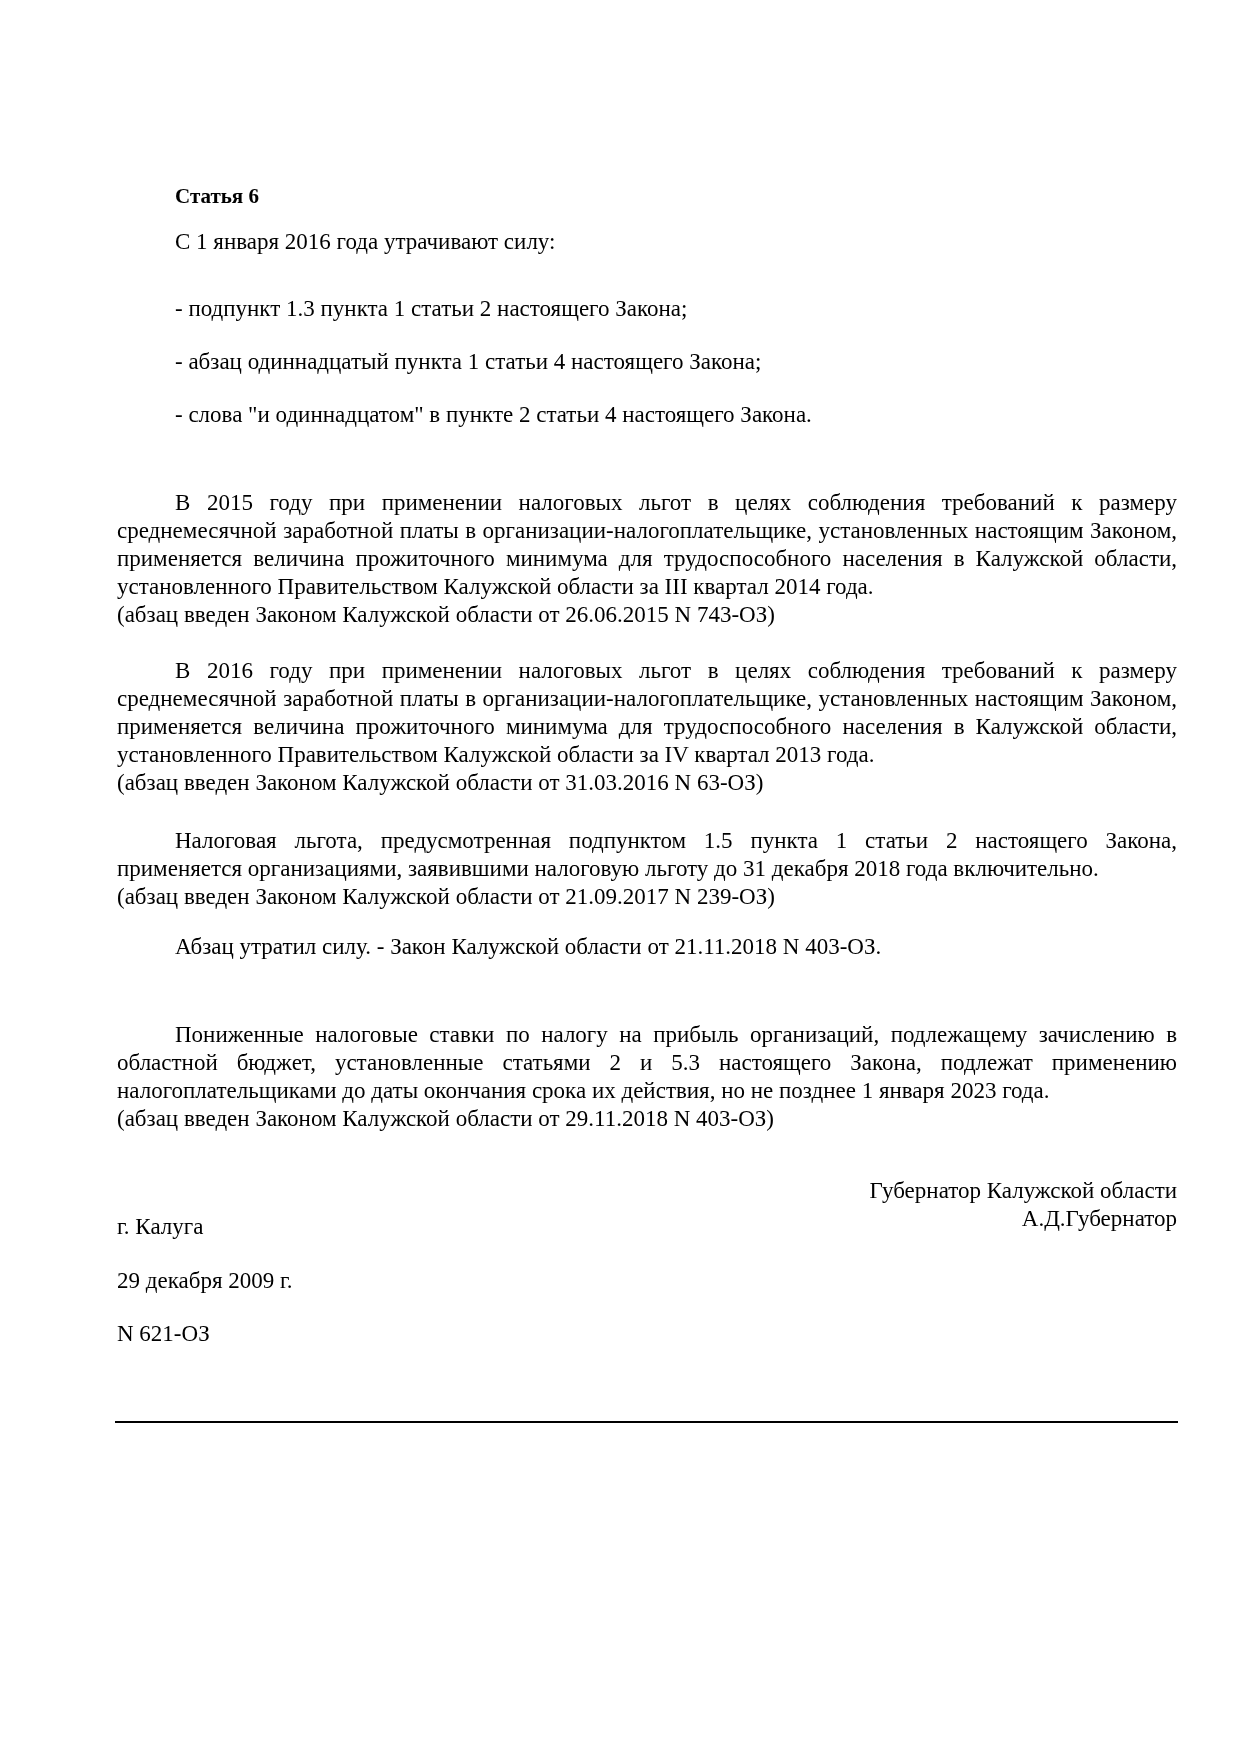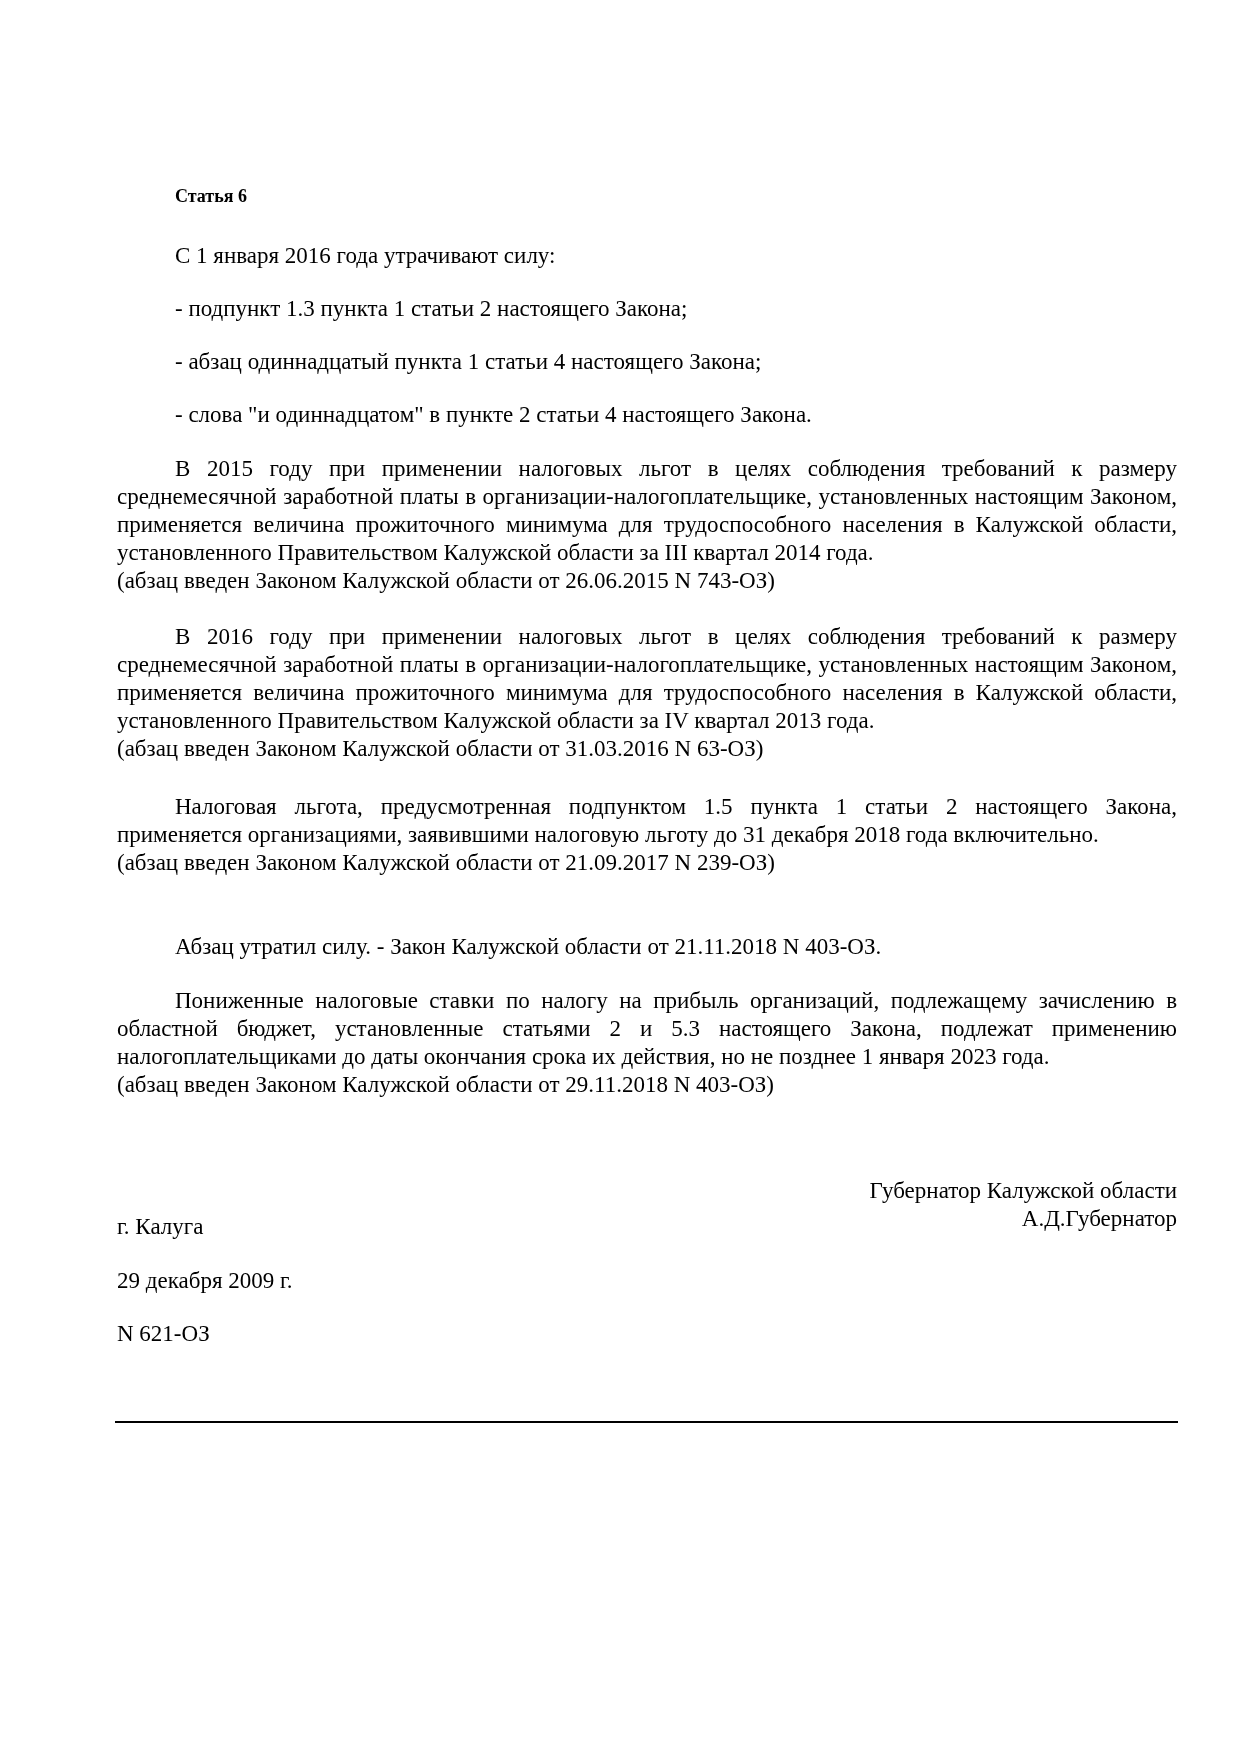--- a/index.html
+++ b/index.html
@@ -7,42 +7,42 @@
     width: 1240px; height: 1754px; position: relative; overflow: hidden;
     font-family: "Liberation Serif", "DejaVu Serif", serif;
     color: #000000;
   }
   .page {
     position: absolute; left: 117px; top: 0; width: 1060px;
     font-size: 23px; line-height: 28px;
   }
   .heading {
     position: absolute; left: 58px; top: 180px;
-    font-size: 18px; font-weight: bold; line-height: 32px; text-align: center;
+    font-size: 21px; font-weight: bold; line-height: 32px; text-align: center;
   }
   .p { position: absolute; left: 0; width: 1060px; }
-  .p.ind { text-indent: 58px; }
+  .p.ind { text-indent: 58px; margin-top: 34px; }
   .p.just { text-align: justify; text-align-last: left; }
   .p.line { white-space: nowrap; left: 58px; width: auto; }
   .note { display: block; text-indent: 0; }
   .sign {
     position: absolute; right: 0; top: 1157px; text-align: right; line-height: 28px; margin-top: 20px;
   }
   .rule {
     position: absolute; left: 115px; top: 1421px; width: 1063px; height: 2px;
     background: #000000;
   }
 </style>
 </head>
 <body>
 
 <div class="page">
   <div class="heading" style="left:58px">Статья 6</div>
 
-  <div class="p line" style="top:242px">С 1 января 2016 года утрачивают силу:</div>
+  <div class="p line" style="top:228px">С 1 января 2016 года утрачивают силу:</div>
   <div class="p line" style="top:295px">- подпункт 1.3 пункта 1 статьи 2 настоящего Закона;</div>
   <div class="p line" style="top:348px">- абзац одиннадцатый пункта 1 статьи 4 настоящего Закона;</div>
   <div class="p line" style="top:401px">- слова "и одиннадцатом" в пункте 2 статьи 4 настоящего Закона.</div>
 
   <div class="p ind just" style="top:455px">
     <span>В 2015 году при применении налоговых льгот в целях соблюдения требований к размеру среднемесячной заработной платы в организации-налогоплательщике, установленных настоящим Законом, применяется величина прожиточного минимума для трудоспособного населения в Калужской области, установленного Правительством Калужской области за III квартал 2014 года.</span>
     <span class="note">(абзац введен Законом Калужской области от 26.06.2015 N 743-ОЗ)</span>
   </div>
 
   <div class="p ind just" style="top:623px">

